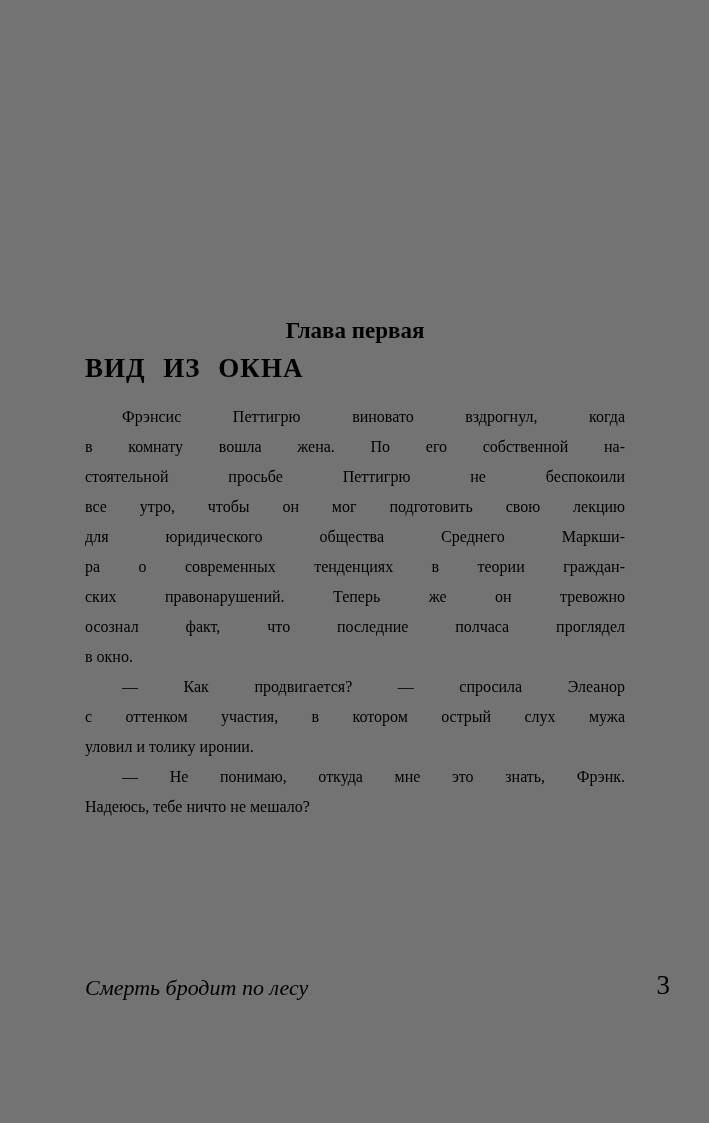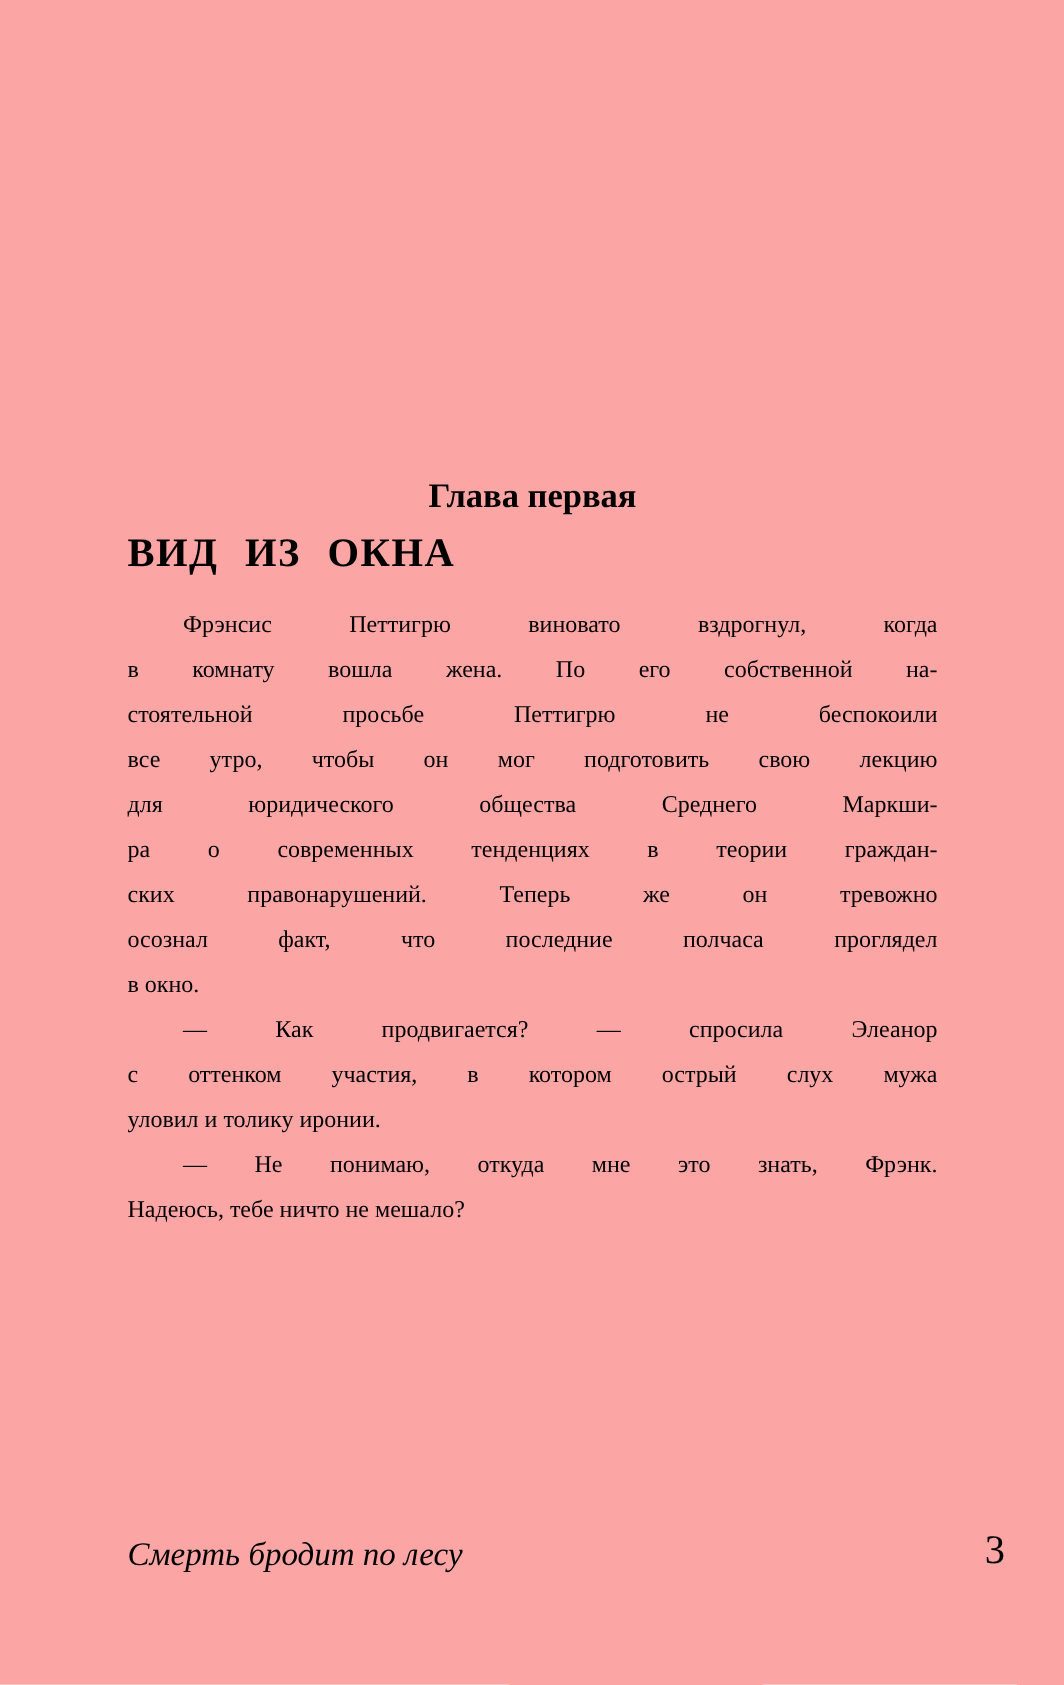--- a/index.html
+++ b/index.html
@@ -11,21 +11,21 @@
     width: 709px;
     height: 1123px;
     position: relative;
     font-family: "Liberation Serif", serif;
     color: #000000;
     overflow: hidden;
   }
   .page {
     position: absolute;
     inset: 0;
-    background: #fca5a5;
+    background: #737373;
     text-decoration: underline;
   }
   .chapter-title {
     position: absolute;
     left: 85px;
     width: 540px;
     top: 316px;
     margin: 0;
     font-size: 23px;
     line-height: 30px;
@@ -61,21 +61,21 @@
   .line.last {
     text-align-last: left;
   }
   .line.indent {
     padding-left: 37px;
   }
   .footer {
     position: absolute;
     left: 85px;
     width: 540px;
-    top: 1021px;
+    top: 973px;
     height: 30px;
   }
   .running-title {
     position: absolute;
     left: 0;
     top: 0;
     font-style: italic;
     font-size: 22px;
     line-height: 30px;
   }

